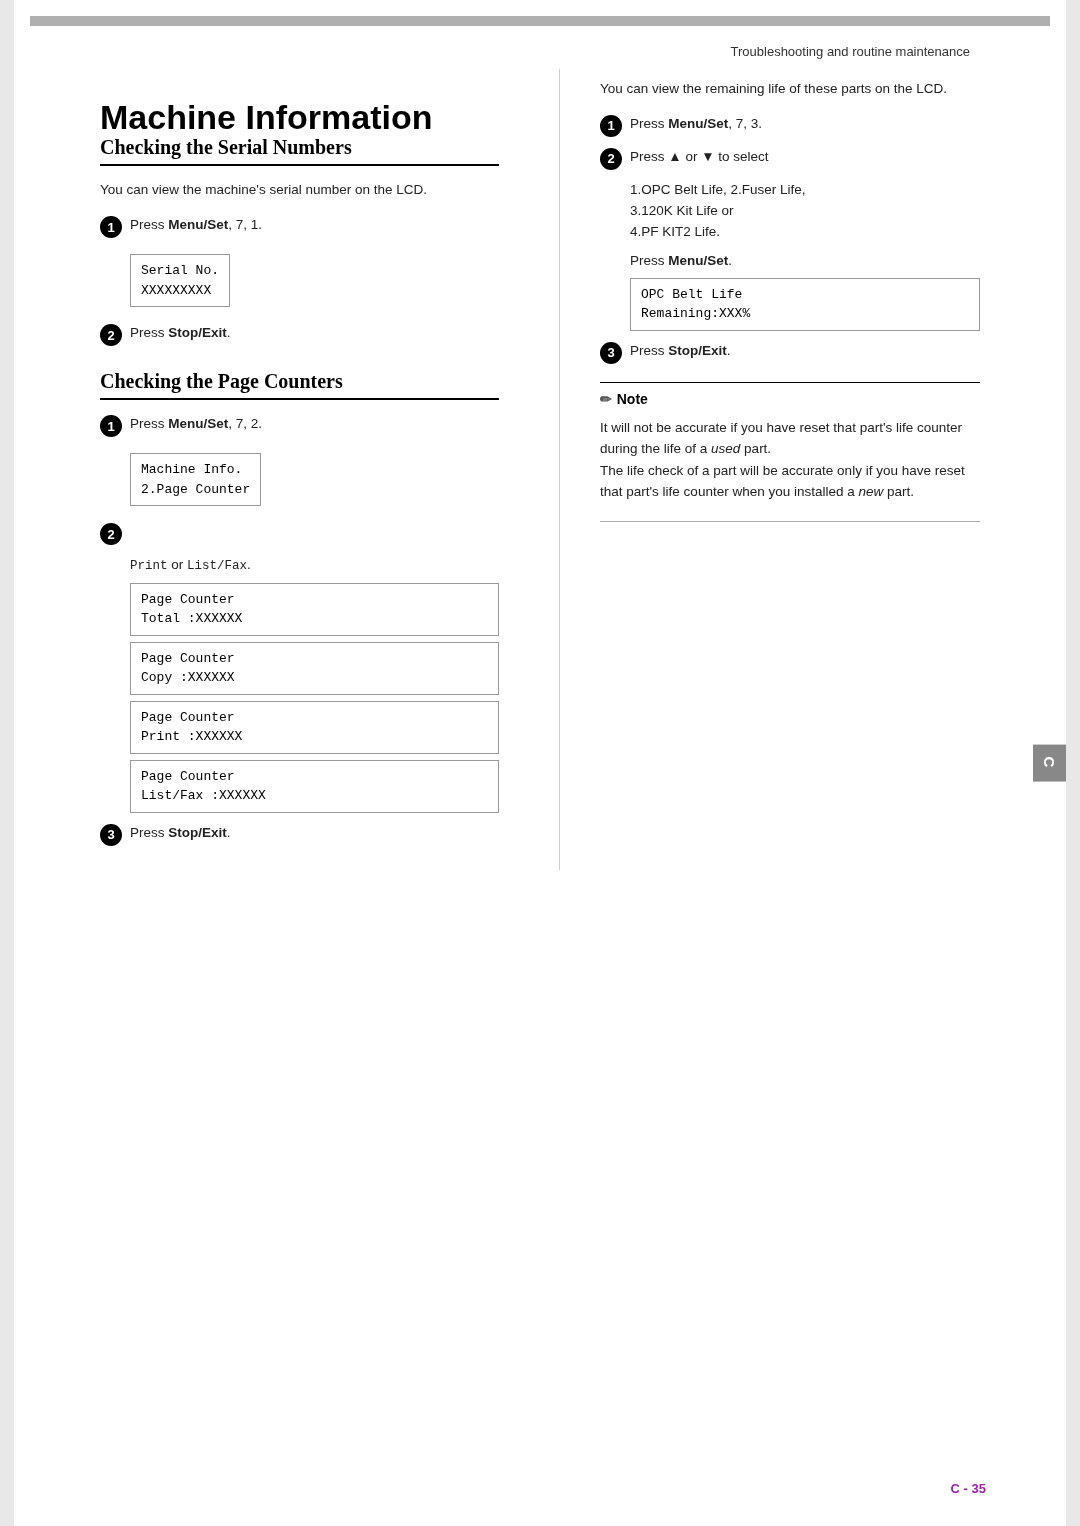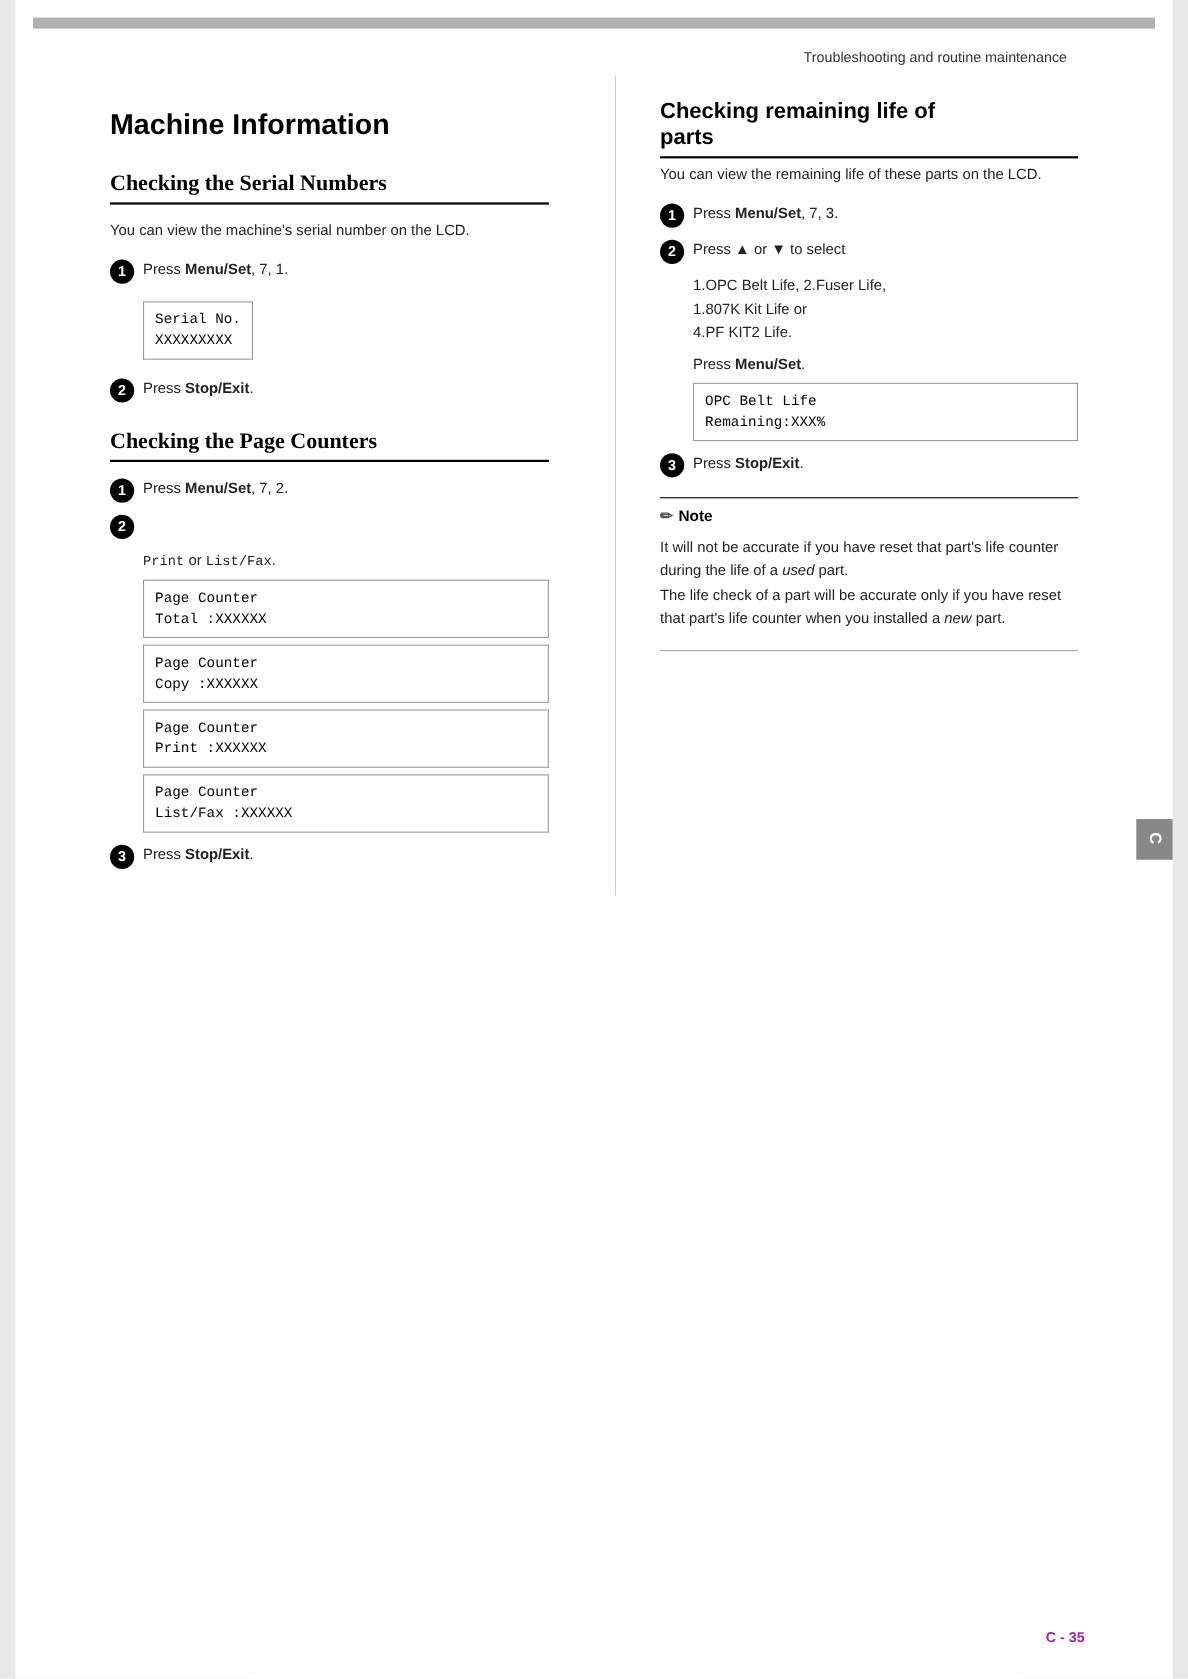--- a/index.html
+++ b/index.html
@@ -47,24 +47,23 @@
     }
 
     .right-column {
       flex: 1;
       padding-top: 10px;
       border-left: 1px solid #ccc;
       padding-left: 40px;
     }
 
     .page-title {
-      font-size: 26px;
+      font-size: 34px;
       font-weight: 900;
       color: #000;
-      margin-bottom: 28px;
       margin-top: 30px;
       line-height: 1.1;
     }
 
     .section-title {
       font-size: 20px;
       font-weight: 700;
       color: #000;
       border-bottom: 2px solid #000;
       padding-bottom: 5px;
@@ -264,20 +263,24 @@
 
       <div class="section-gap">
         <h2 class="section-title">Checking the Page Counters</h2>
 
         <div class="step-block">
           <span class="step-number">1</span>
           <span class="step-text">
             <span>Press </span><b>Menu/Set</b><span>, 7, 2.</span>
           </span>
         </div>
+        <div class="lcd-box">
+          <span>Machine Info.</span><br>
+          <span>2.Page Counter</span>
+        </div>
 
         <div class="step-block" style="margin-top:10px;">
           <span class="step-number">2</span>
         </div>
         <div class="step-sub-text">
           <code>Print</code><span> or </span><code>List/Fax</code><span>.</span>
         </div>
 
         <div class="lcd-box-full">
           <span>Page Counter</span><br>
@@ -301,43 +304,39 @@
           <span class="step-text">
             <span>Press </span><b>Stop/Exit</b><span>.</span>
           </span>
         </div>
       </div>
 
     </div>
 
     <div class="right-column">
 
-      <h2 class="right-section-title">
-        <span>Checking remaining life of</span><br>
-        <span>parts</span>
-      </h2>
 
       <p class="section-body">You can view the remaining life of these parts on the LCD.</p>
 
       <div class="step-block">
         <span class="step-number">1</span>
         <span class="step-text">
           <span>Press </span><b>Menu/Set</b><span>, 7, 3.</span>
         </span>
       </div>
 
       <div class="step-block" style="margin-top:10px;">
         <span class="step-number">2</span>
         <span class="step-text">
           <span>Press </span><span>▲</span><span> or </span><span>▼</span><span> to select</span>
         </span>
       </div>
       <div class="step-sub-text">
         <span>1.OPC Belt Life, 2.Fuser Life,</span><br>
-        <span>1.807K Kit Life or</span><br>
+        <span>3.120K Kit Life or</span><br>
         <span>4.PF KIT2 Life.</span>
       </div>
       <div class="step-sub-text" style="margin-top:8px;">
         <span>Press </span><b>Menu/Set</b><span>.</span>
       </div>
       <div class="lcd-box-full">
         <span>OPC Belt Life</span><br>
         <span>Remaining:XXX%</span>
       </div>
 

